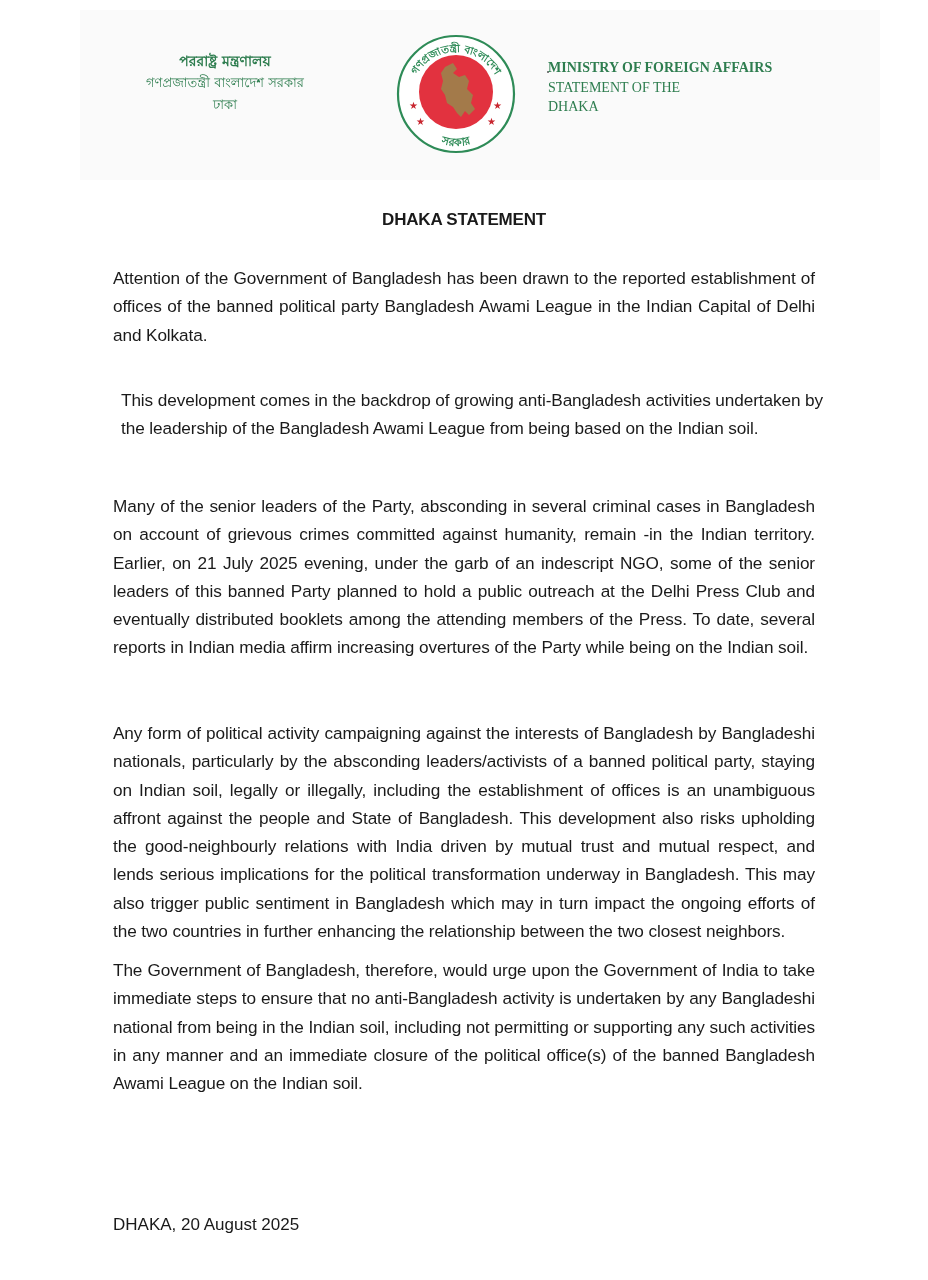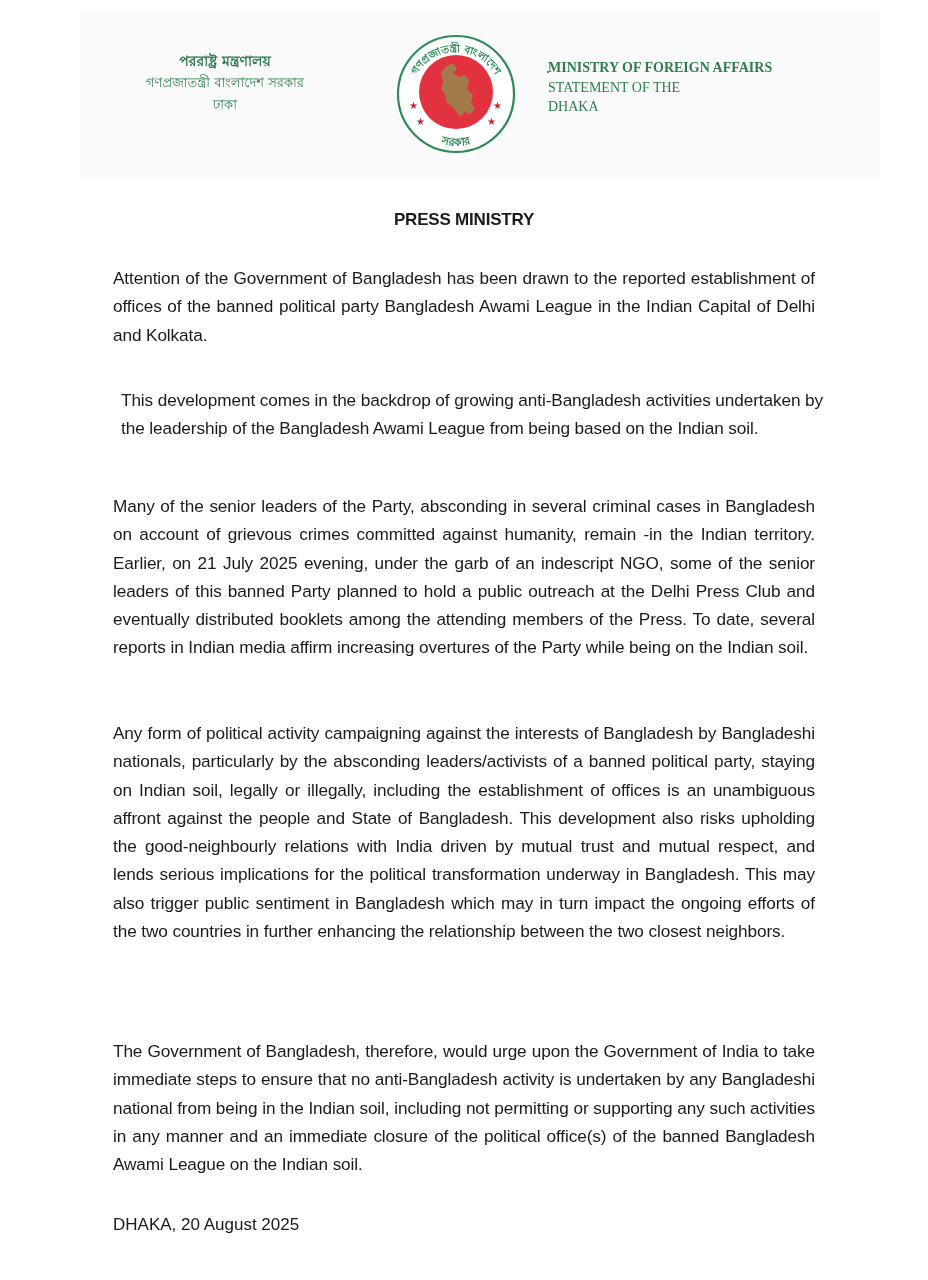--- a/index.html
+++ b/index.html
@@ -91,21 +91,21 @@
       width: 702px;
       font-size: 17.2px;
       line-height: 28.3px;
       text-align: justify;
       letter-spacing: -0.1px;
     }
     .p1 { top: 264px; }
     .p2 { top: 378px; }
     .p3 { top: 492px; }
     .p4 { top: 719px; }
-    .p5 { top: 1037px; }
+    .p5 { top: 956px; }
     .signoff {
       position: absolute;
       left: 113px;
       top: 1211px;
       font-size: 17px;
       line-height: 28px;
     }
   </style>
 </head>
 <body>
@@ -139,21 +139,21 @@
 </svg>
 
 <div class="dot"></div>
 
 <div class="lh-right">
   <div class="r1">MINISTRY OF FOREIGN AFFAIRS</div>
   <div class="r2">STATEMENT OF THE</div>
   <div class="r4">DHAKA</div>
 </div>
 
-<div class="title">PRESS MINISTRY</div>
+<div class="title">DHAKA STATEMENT</div>
 
 <p class="body-text p1" style="margin:0">Attention of the Government of Bangladesh has been drawn to the reported establishment of offices of the banned political party Bangladesh Awami League in the Indian Capital of Delhi and Kolkata.</p>
 <p class="body-text p2" style="margin:8px">This development comes in the backdrop of growing anti-Bangladesh activities undertaken by the leadership of the Bangladesh Awami League from being based on the Indian soil.</p>
 <p class="body-text p3" style="margin:0">Many of the senior leaders of the Party, absconding in several criminal cases in Bangladesh on account of grievous crimes committed against humanity, remain -in the Indian territory. Earlier, on 21 July 2025 evening, under the garb of an indescript NGO, some of the senior leaders of this banned Party planned to hold a public outreach at the Delhi Press Club and eventually distributed booklets among the attending members of the Press. To date, several reports in Indian media affirm increasing overtures of the Party while being on the Indian soil.</p>
 <p class="body-text p4" style="margin:0">Any form of political activity campaigning against the interests of Bangladesh by Bangladeshi nationals, particularly by the absconding leaders/activists of a banned political party, staying on Indian soil, legally or illegally, including the establishment of offices is an unambiguous affront against the people and State of Bangladesh. This development also risks upholding the good-neighbourly relations with India driven by mutual trust and mutual respect, and lends serious implications for the political transformation underway in Bangladesh. This may also trigger public sentiment in Bangladesh which may in turn impact the ongoing efforts of the two countries in further enhancing the relationship between the two closest neighbors.</p>
 <p class="body-text p5" style="margin:0">The Government of Bangladesh, therefore, would urge upon the Government of India to take immediate steps to ensure that no anti-Bangladesh activity is undertaken by any Bangladeshi national from being in the Indian soil, including not permitting or supporting any such activities in any manner and an immediate closure of the political office(s) of the banned Bangladesh Awami League on the Indian soil.</p>
 
 <div class="signoff">DHAKA, 20 August 2025</div>
 
 </body></html>

